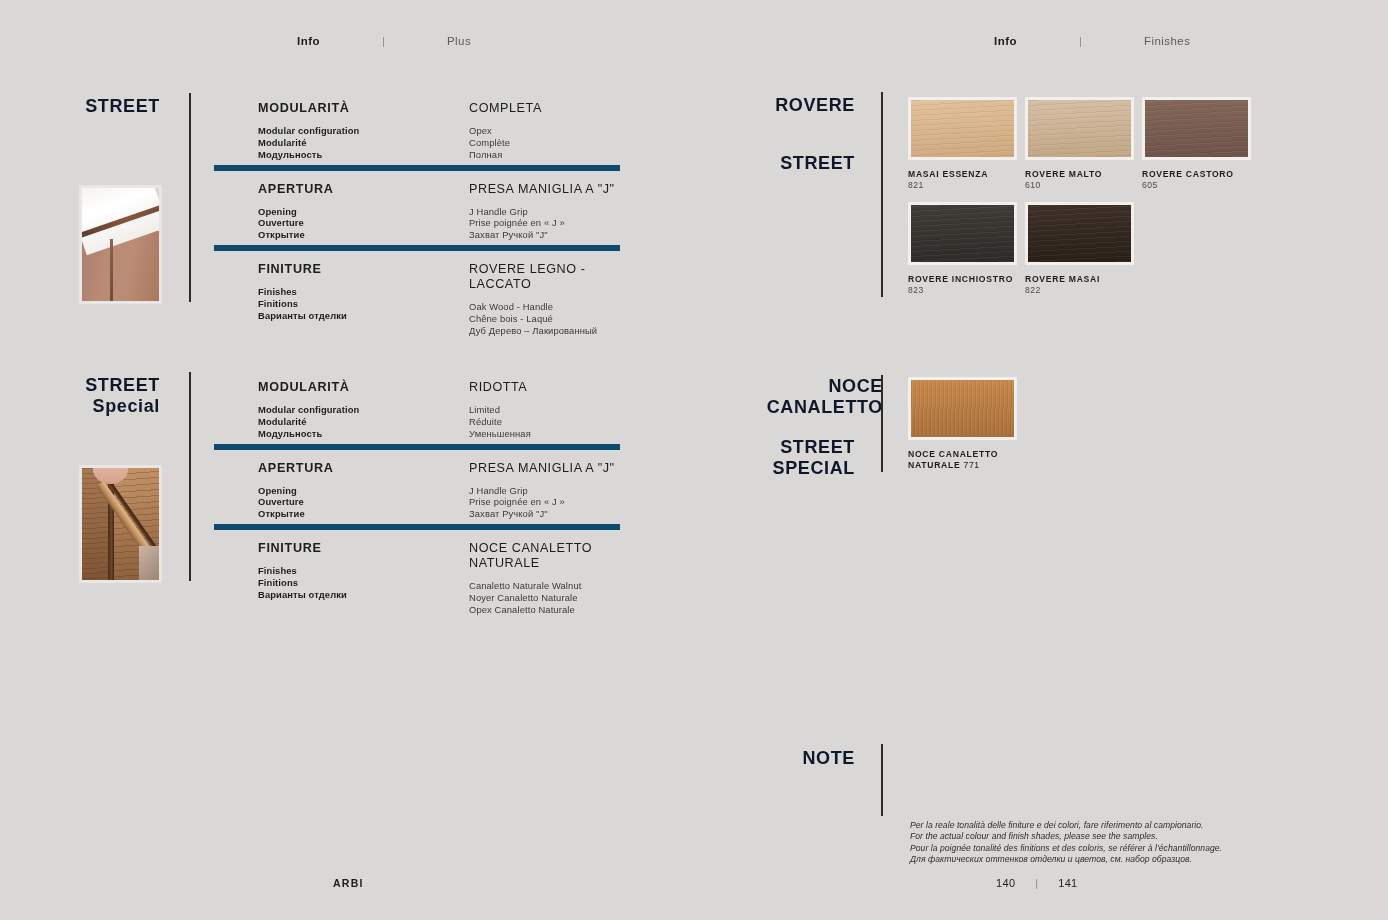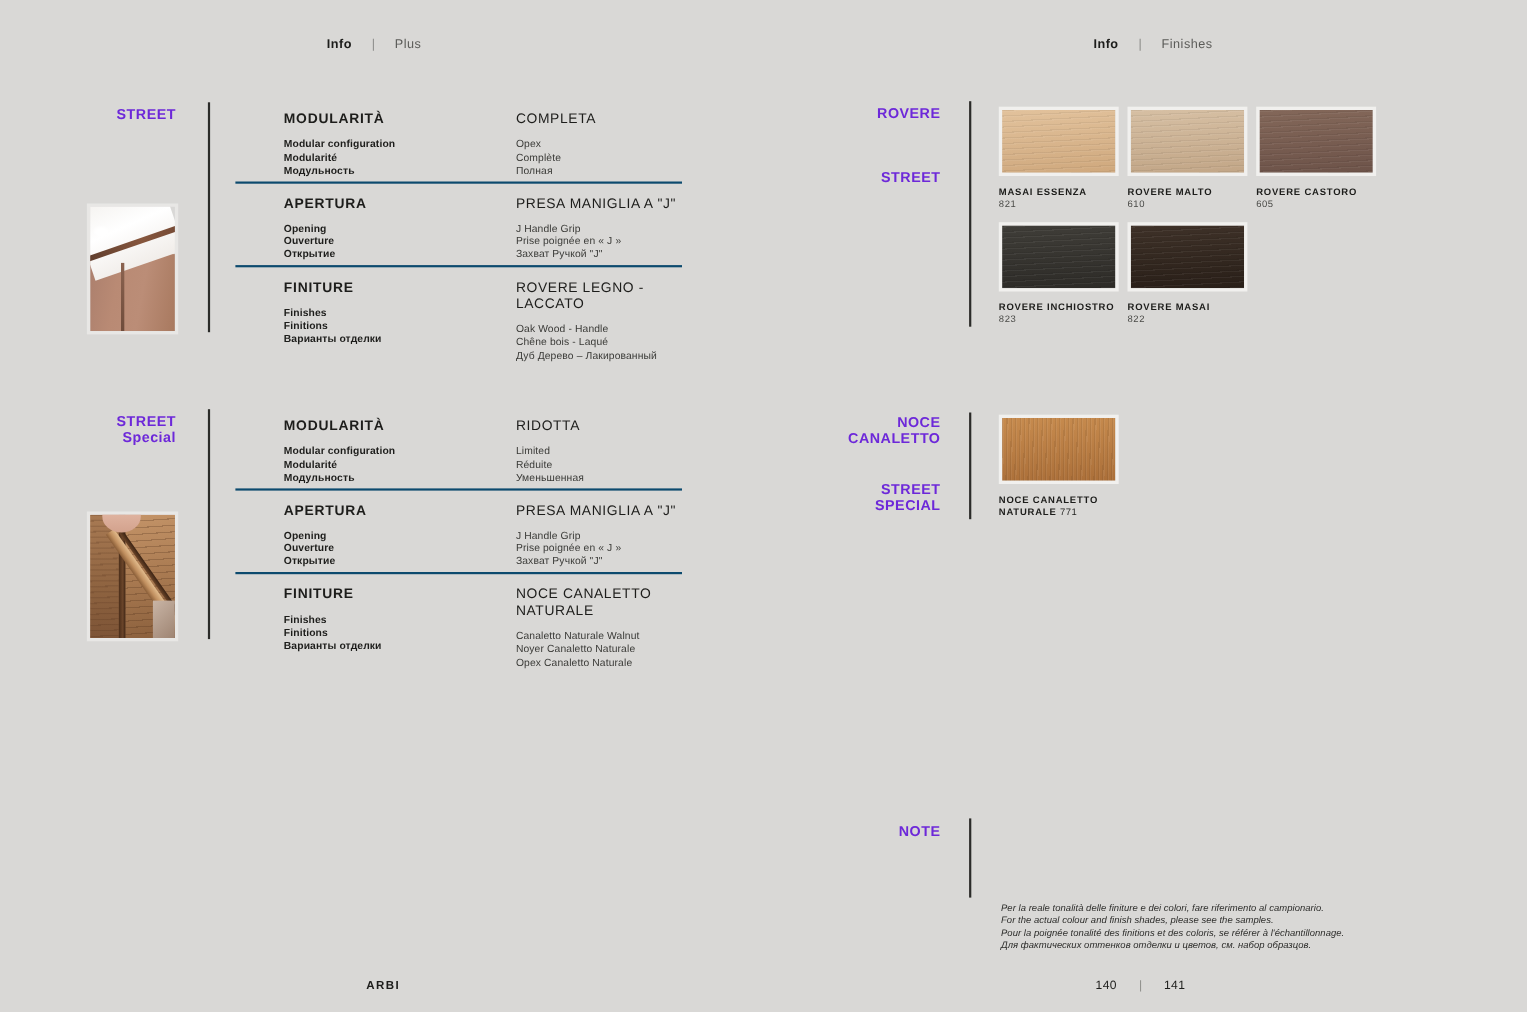--- a/index.html
+++ b/index.html
@@ -11,36 +11,36 @@
     height: 920px;
     background: #d9d8d6;
     font-family: "Liberation Sans", sans-serif;
     color: #1d1d1b;
     overflow: hidden;
     position: relative;
   }
   .page { position: relative; width: 1388px; height: 920px; }
 
   
-  .topnav { position: absolute; top: 33px; height: 16px; display: flex; align-items: center; }
+  .topnav { position: absolute; top: 33px; height: 16px; display: flex; align-items: center; gap: 44px; }
   .topnav.left { left: 297px; }
   .topnav.right { left: 994px; }
   .nav-item { font-size: 11.5px; letter-spacing: .04em; color: #5b5b58; }
   .nav-item.active { font-weight: 700; color: #1d1d1b; }
   .nav-sep { margin: 0 18px; font-size: 11.5px; color: #8d8d8a; }
 
   
   .rail-title {
     position: absolute;
     text-align: right;
-    font-size: 13px;
+    font-size: 18px;
     font-weight: 700;
     letter-spacing: .035em;
     line-height: 1.18;
-    color: #6d28d9;
+    color: #0f172a;
   }
   .vrule { position: absolute; width: 2px; background: #2b2b29; }
 
   
   .photo {
     position: absolute;
     border: 3px solid #e8e7e5;
     box-sizing: border-box;
     overflow: hidden;
   }
@@ -105,21 +105,21 @@
     background: linear-gradient(180deg,#e8c0ae,#d3a28d);
   }
   .ph2-floor {
     position: absolute; right: 0; bottom: 0; width: 26%; height: 30%;
     background: linear-gradient(135deg,#c9b5a6,#9e8472);
   }
 
   
   .spec { position: absolute; }
   .spec-row { position: relative; }
-  .spec-row + .spec-row { border-top: 2px solid #0c4a6e; }
+  .spec-row + .spec-row { border-top: 6px solid #0c4a6e; }
   .row-inner { display: flex; padding: 11px 0 4px 0; }
   .col-label { width: 211px; flex: 0 0 211px; margin-left: 44px; }
   .col-value { flex: 1 1 auto; }
   .h-it {
     font-size: 12.6px; font-weight: 700; letter-spacing: .055em;
     color: #1d1d1b; line-height: 1.2; margin-bottom: 9px;
   }
   .h-it.val { font-weight: 400; letter-spacing: .045em; font-size: 12.6px; }
   .sub-label {
     font-size: 9.4px; font-weight: 700; letter-spacing: .012em;
@@ -158,21 +158,21 @@
   .sw-name .code-inline { font-weight: 400; letter-spacing: .06em; }
 
   
   .note-text { position: absolute; }
   .note-line {
     font-size: 8.6px; line-height: 11.4px; letter-spacing: .005em; color: #2c2c2a;
   }
   .note-line.bold { font-weight: 500; }
 
   
-  .footer { position: absolute; bottom: 18px; display: flex; align-items: center; }
+  .footer { position: absolute; bottom: 31px; display: flex; align-items: center; }
   .footer-brand {
     left: 333px; font-size: 10.5px; font-weight: 700; letter-spacing: .12em; color: #1d1d1b;
   }
   .footer-pages { left: 996px; }
   .pg { font-size: 11px; letter-spacing: .03em; color: #1d1d1b; }
   .pg-sep { margin: 0 20px; font-size: 11px; color: #8d8d8a; }
 </style>
 </head>
 <body>
 
@@ -386,21 +386,21 @@
         <div class="sw-chip" style="background:linear-gradient(178deg,#3e3128,#291f18);">
           <div class="grain"></div>
         </div>
         <div class="sw-name">ROVERE MASAI</div>
         <div class="sw-code">822</div>
       </div>
 
     </div>
   </div>
 
-  <div class="rail-title" style="left:690px; top:376px; width:165px;">
+  <div class="rail-title" style="left:718px; top:376px; width:165px;">
     <div>NOCE</div>
     <div>CANALETTO</div>
   </div>
   <div class="rail-title" style="left:690px; top:437px; width:165px;">
     <div>STREET</div>
     <div>SPECIAL</div>
   </div>
 
   <div class="vrule" style="left:881px; top:375px; height:97px;"></div>
 

